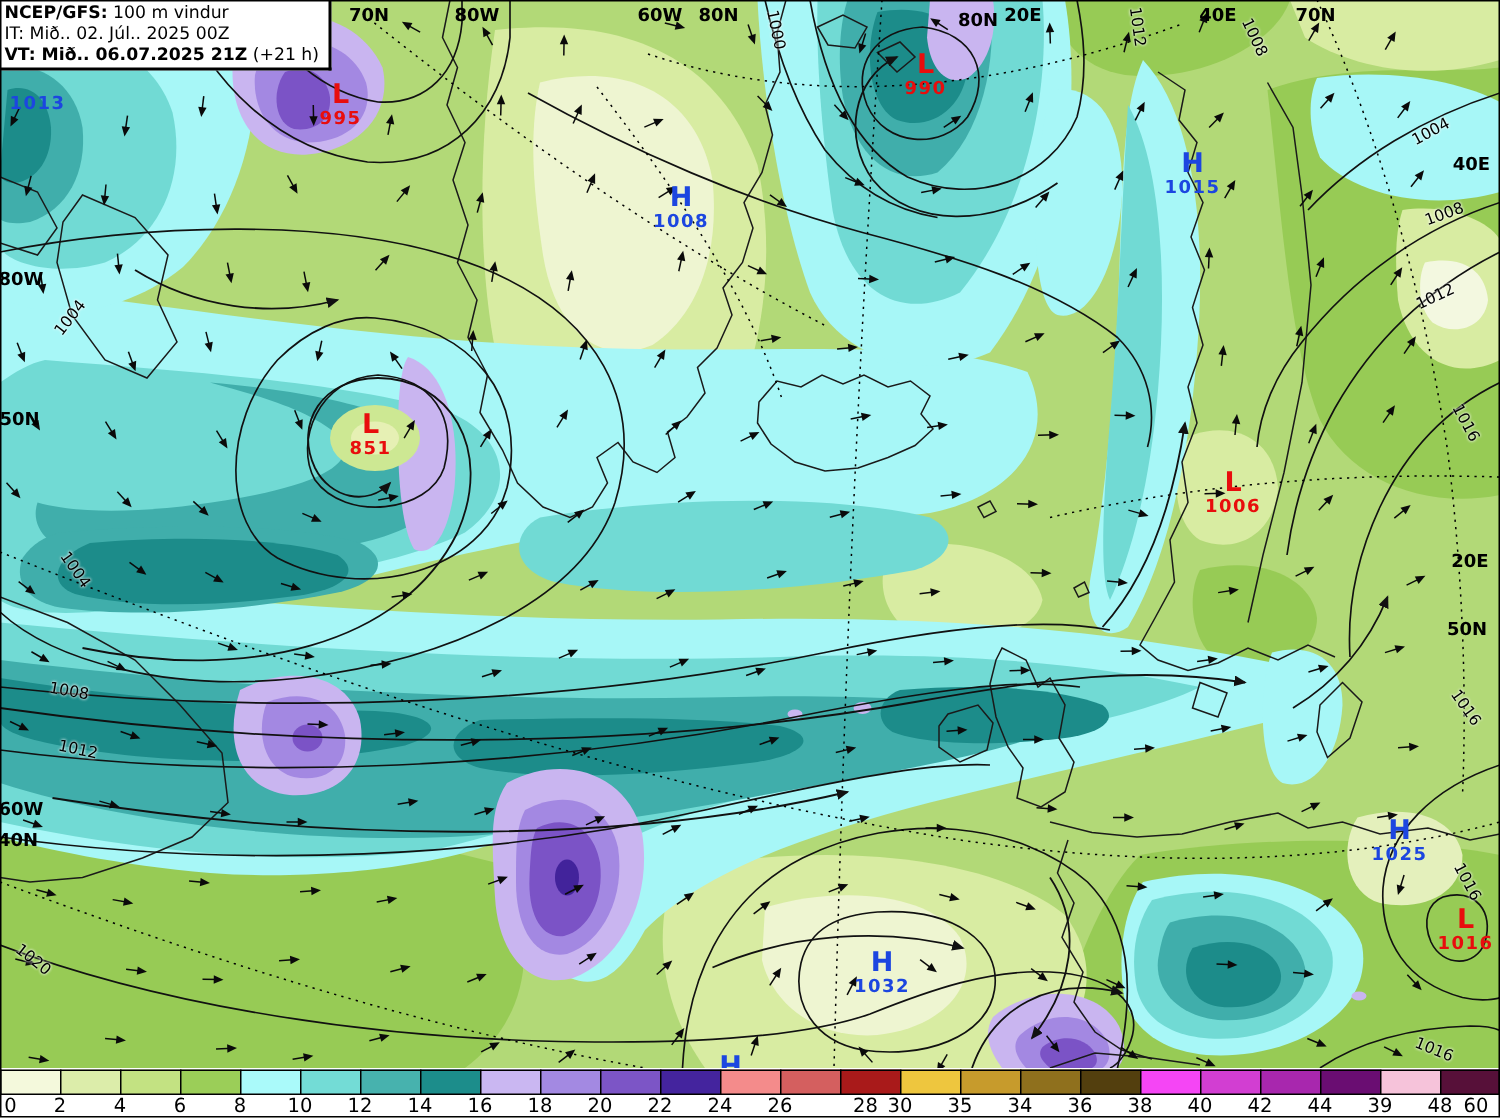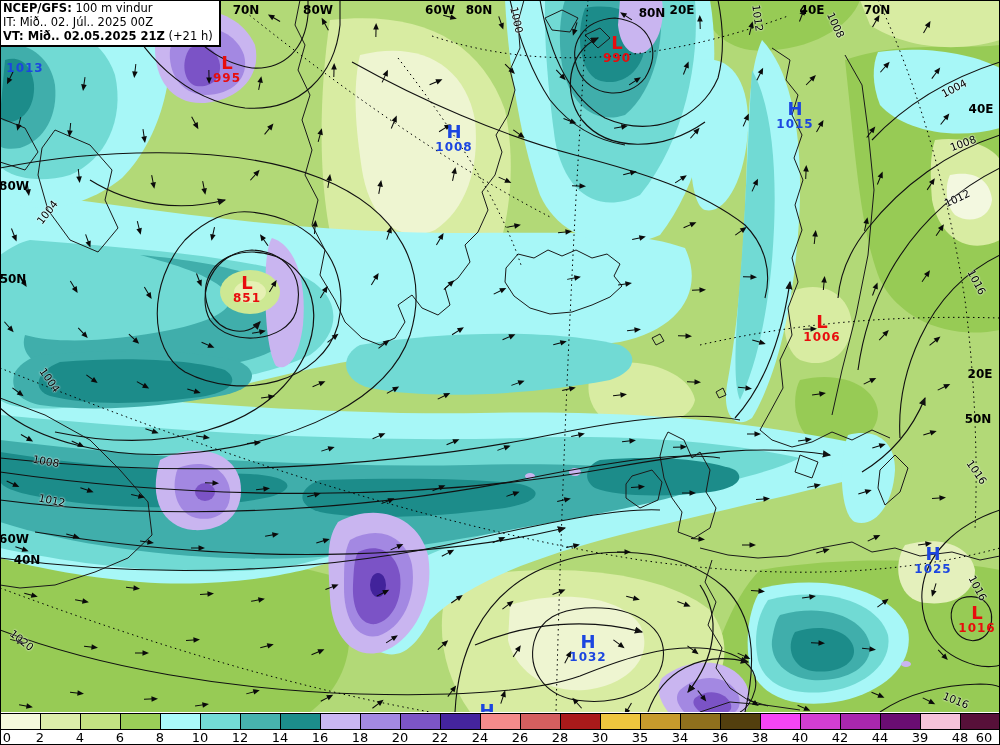--- a/index.html
+++ b/index.html
@@ -1066,21 +1066,21 @@
       <div class="geo" style="left: 318px; top: 10px;">80W</div>
       <div class="geo" style="left: 440px; top: 10px;">60W</div>
       <div class="geo" style="left: 479px; top: 10px;">80N</div>
       <div class="geo" style="left: 652px; top: 13px;">80N</div>
       <div class="geo" style="left: 682px; top: 10px;">20E</div>
       <div class="geo" style="left: 812px; top: 10px;">40E</div>
       <div class="geo" style="left: 877px; top: 10px;">70N</div>
       <div class="geo" style="left: 14px; top: 186px;">80W</div>
       <div class="geo" style="left: 13px; top: 279px;">50N</div>
       <div class="geo" style="left: 14px; top: 539px;">60W</div>
-      <div class="geo" style="left: 27px; top: 560px;">40N</div>
+      <div class="geo" style="left: 12px; top: 560px;">40N</div>
       <div class="geo" style="left: 981px; top: 109px;">40E</div>
       <div class="geo" style="left: 980px; top: 374px;">20E</div>
       <div class="geo" style="left: 978px; top: 419px;">50N</div>
       <div class="ctr" style="left: 47px; top: 212px; transform: translate(-50%, -50%) rotate(-52deg);">1004</div>
       <div class="ctr" style="left: 50px; top: 380px; transform: translate(-50%, -50%) rotate(55deg);">1004</div>
       <div class="ctr" style="left: 46px; top: 461px; transform: translate(-50%, -50%) rotate(10deg);">1008</div>
       <div class="ctr" style="left: 52px; top: 500px; transform: translate(-50%, -50%) rotate(12deg);">1012</div>
       <div class="ctr" style="left: 22px; top: 640px; transform: translate(-50%, -50%) rotate(38deg);">1020</div>
       <div class="ctr" style="left: 517px; top: 20px; transform: translate(-50%, -50%) rotate(78deg);">1000</div>
       <div class="ctr" style="left: 758px; top: 18px; transform: translate(-50%, -50%) rotate(82deg);">1012</div>
@@ -1135,21 +1135,21 @@
       <div class="pc h" style="left: 487px; top: 712px;">
         <span class="lt">H</span>
         <span class="vl"></span>
       </div>
     </div>
 </div>
 
 <div id="hdr">
   <div><b>NCEP/GFS:</b><span> 100 m vindur</span></div>
   <div>IT: Mið.. 02. Júl.. 2025 00Z</div>
-  <div><b>VT: Mið.. 02.05.2025 21Z</b><span> (+21 h)</span></div>
+  <div><b>VT: Mið.. 06.07.2025 21Z</b><span> (+21 h)</span></div>
 </div>
 
 <div id="cbar">
   <div id="cells">
       <div class="cell" style="background: rgb(244, 249, 220);"></div>
       <div class="cell" style="background: rgb(220, 237, 170);"></div>
       <div class="cell" style="background: rgb(195, 226, 130);"></div>
       <div class="cell" style="background: rgb(155, 206, 88);"></div>
       <div class="cell" style="background: rgb(170, 250, 250);"></div>
       <div class="cell" style="background: rgb(115, 220, 214);"></div>
@@ -1180,21 +1180,21 @@
     <span class="tick" style="left: 160px;">8</span>
     <span class="tick" style="left: 200px;">10</span>
     <span class="tick" style="left: 240px;">12</span>
     <span class="tick" style="left: 280px;">14</span>
     <span class="tick" style="left: 320px;">16</span>
     <span class="tick" style="left: 360px;">18</span>
     <span class="tick" style="left: 400px;">20</span>
     <span class="tick" style="left: 440px;">22</span>
     <span class="tick" style="left: 480px;">24</span>
     <span class="tick" style="left: 520px;">26</span>
-    <span class="tick" style="left: 560px;">28</span>
+    <span class="tick" style="left: 577px;">28</span>
     <span class="tick" style="left: 600px;">30</span>
     <span class="tick" style="left: 640px;">35</span>
     <span class="tick" style="left: 680px;">34</span>
     <span class="tick" style="left: 720px;">36</span>
     <span class="tick" style="left: 760px;">38</span>
     <span class="tick" style="left: 800px;">40</span>
     <span class="tick" style="left: 840px;">42</span>
     <span class="tick" style="left: 880px;">44</span>
     <span class="tick" style="left: 920px;">39</span>
     <span class="tick" style="left: 960px;">48</span>

